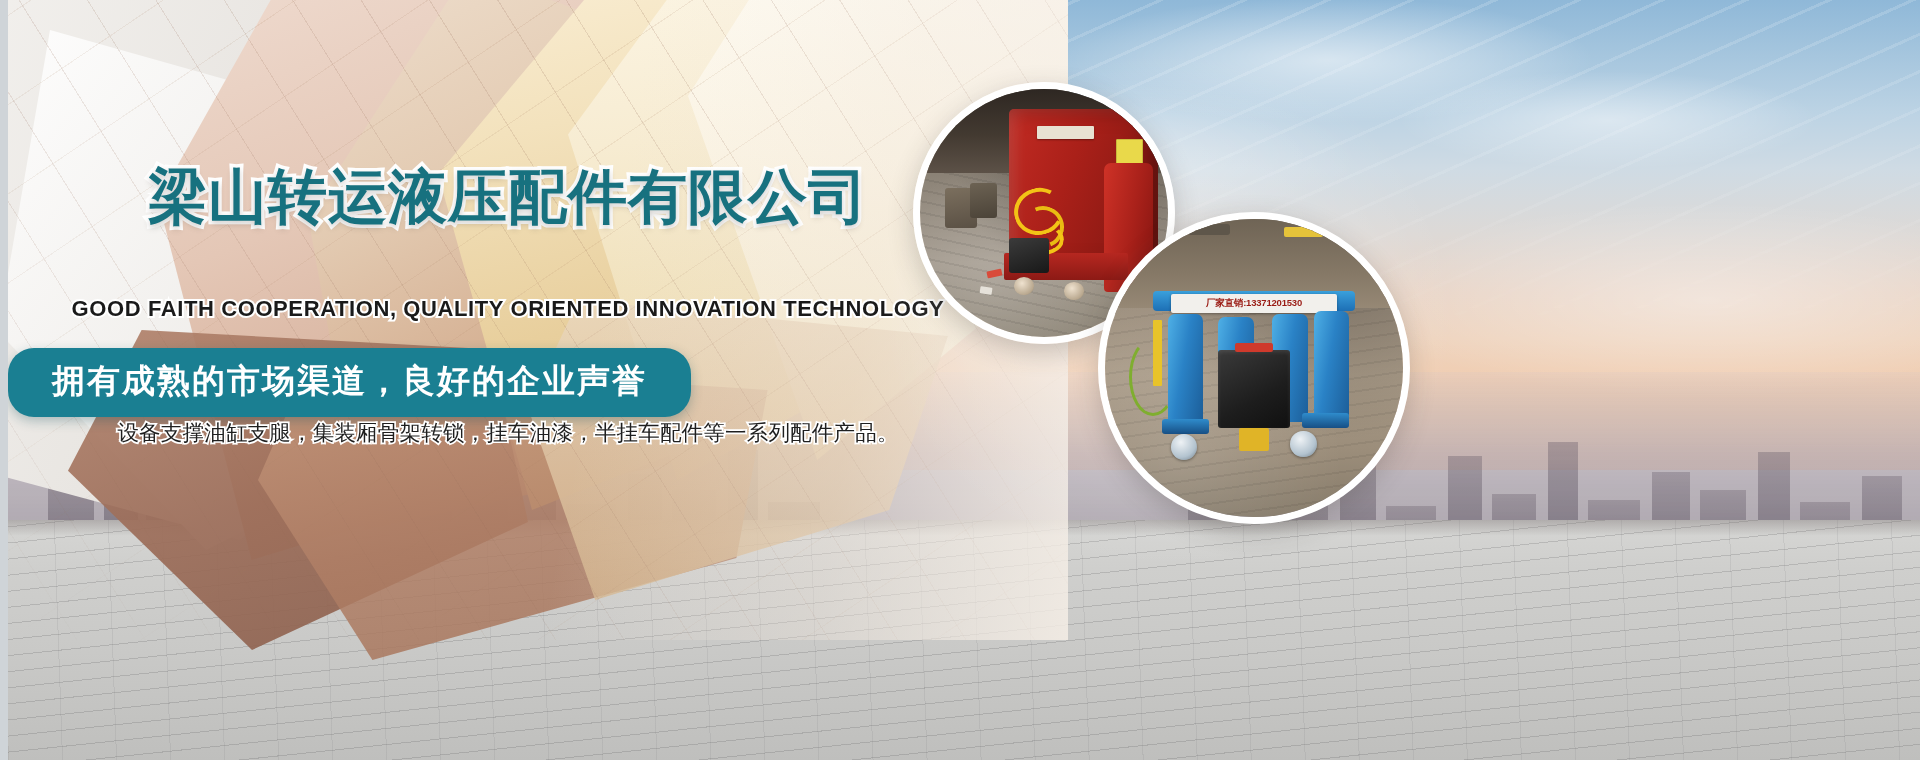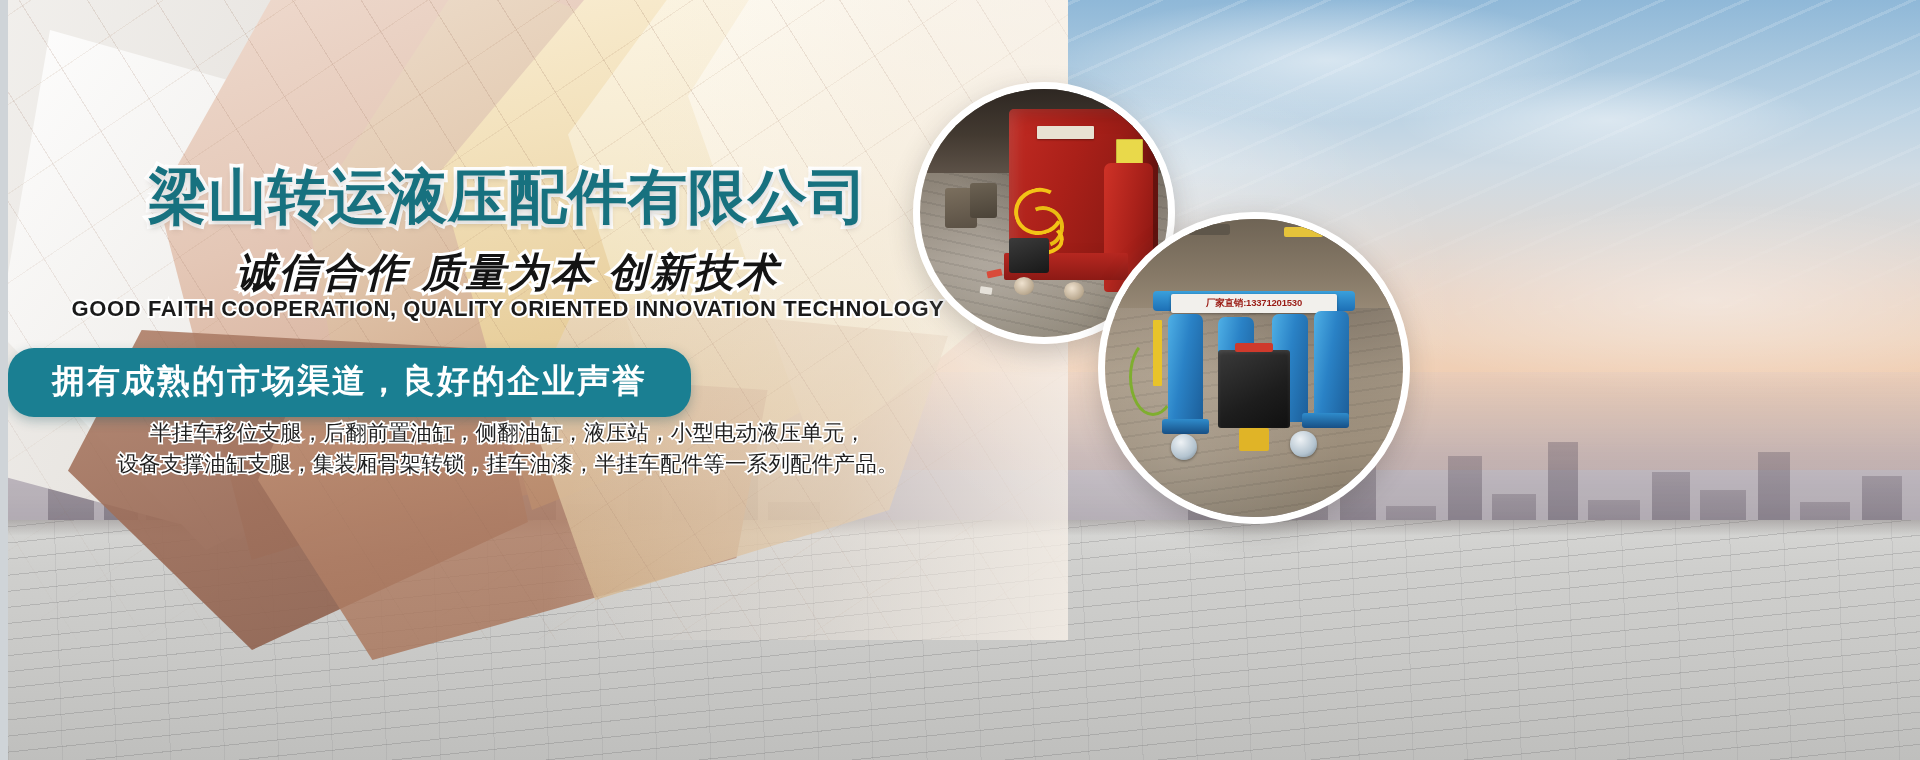--- a/index.html
+++ b/index.html
@@ -452,30 +452,28 @@
     <div class="facet f-dark-2"></div>
     <div class="facet f-sliver"></div>
     <div class="arch-seams"></div>
     <div class="arch-fade"></div>
   </div>
 
   <div class="textblock">
 
     <div class="title">梁山转运液压配件有限公司</div>
 
-    <div class="subtitle">诚信合作 质量为本 创新技术</div>
 
     <div class="subtitle-en">GOOD FAITH COOPERATION, QUALITY ORIENTED INNOVATION TECHNOLOGY</div>
 
     <div class="pill-wrap">
       <div class="pill">拥有成熟的市场渠道，良好的企业声誉</div>
     </div>
 
     <div class="desc">
-      <div class="desc-line">半挂车移位支腿，后翻前置油缸，侧翻油缸，液压站，小型电动液压单元，</div>
       <div class="desc-line">设备支撑油缸支腿，集装厢骨架转锁，挂车油漆，半挂车配件等一系列配件产品。</div>
     </div>
 
   </div>
 
   <div class="photo-glow"></div>
 
   <div class="photo photo-red">
     <div class="ph-inner">
       <div class="red-ground"></div>

